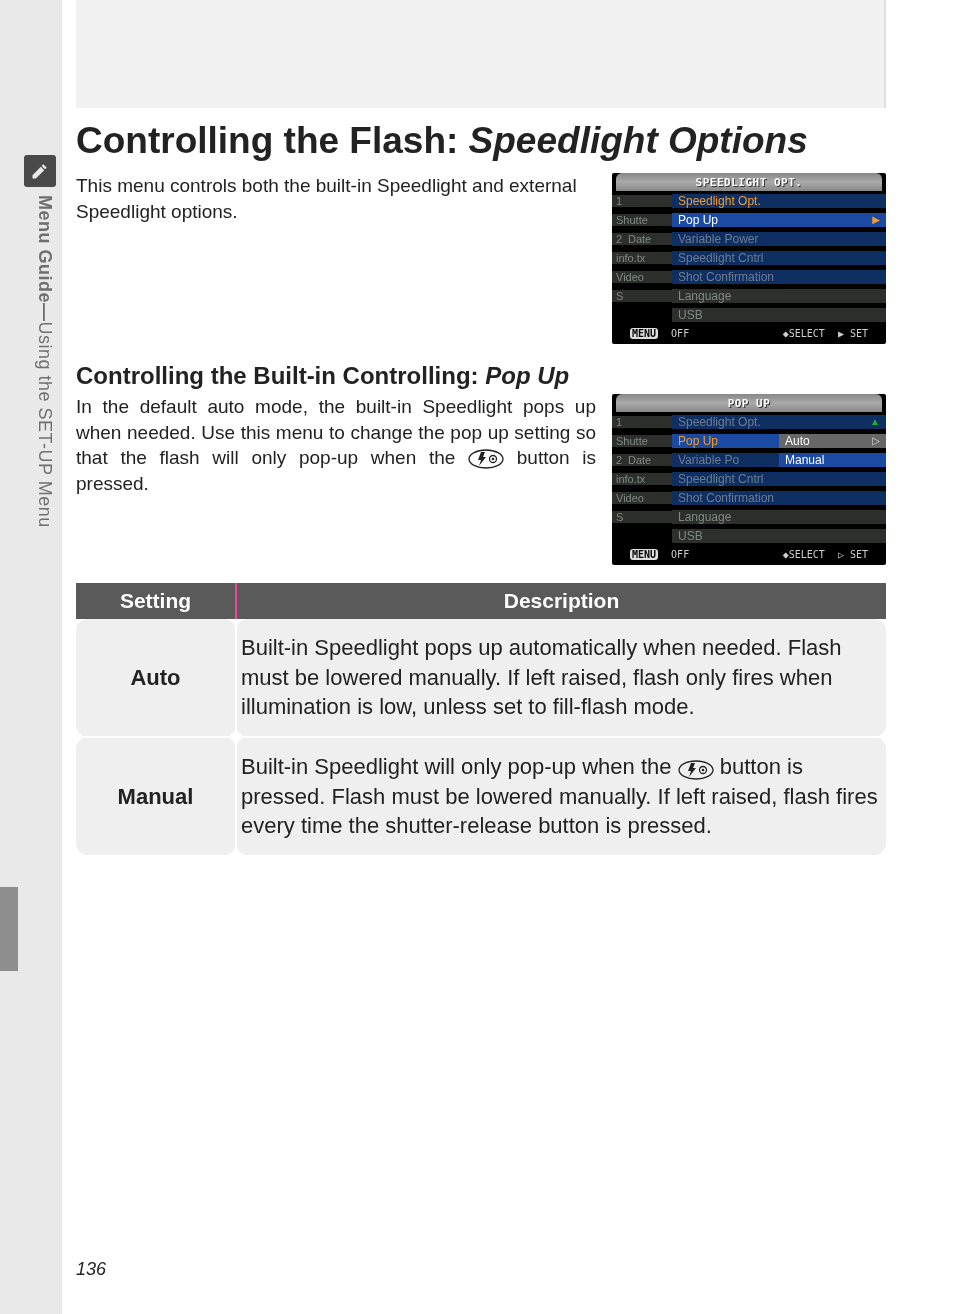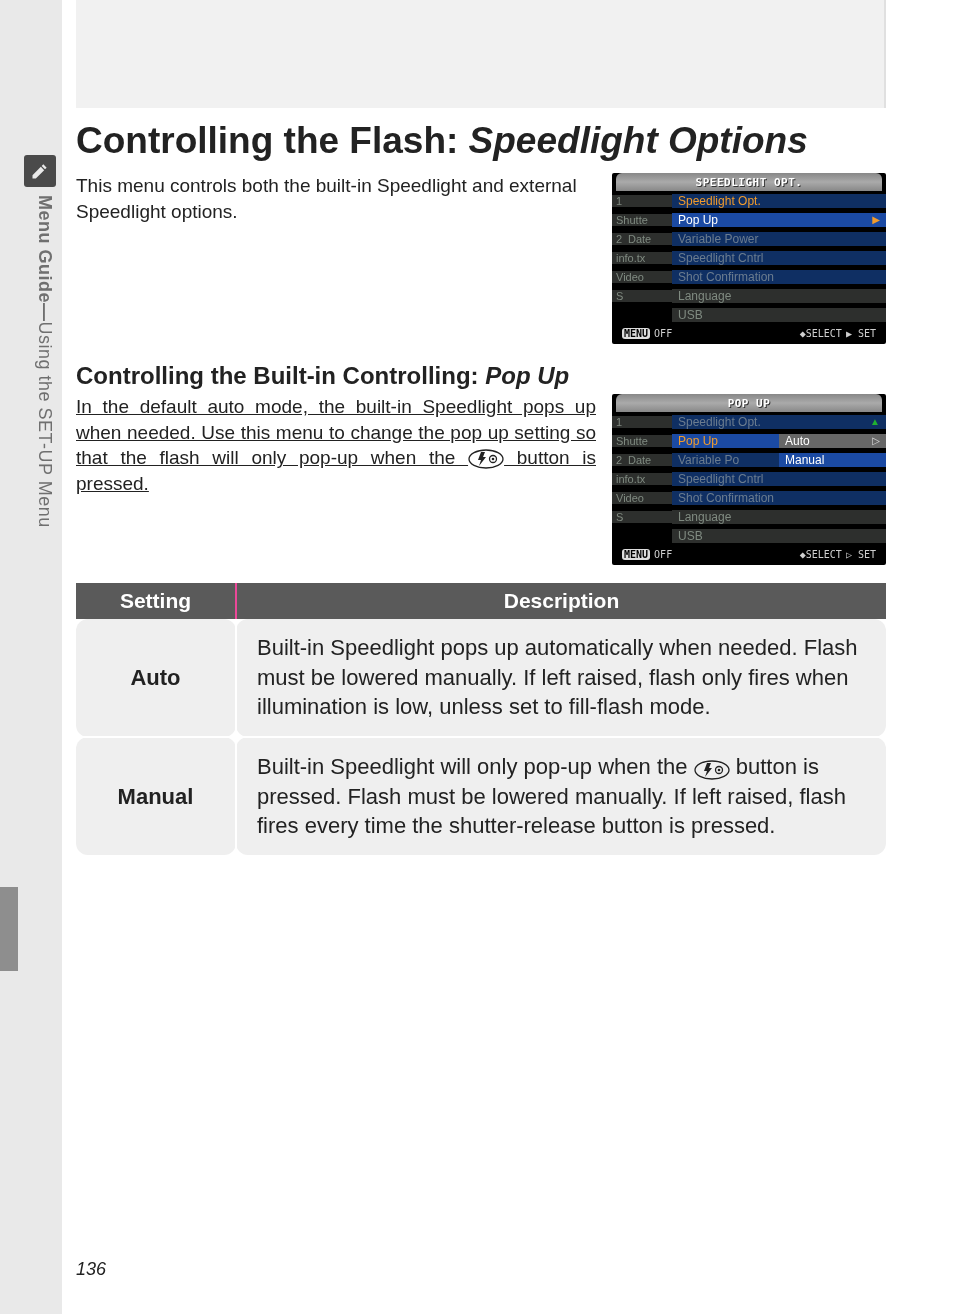--- a/index.html
+++ b/index.html
@@ -34,32 +34,32 @@
   .lcd-row { display:flex; height:19px; align-items:center; }
   .lcd-left { width:60px; color:#7f8a80; background:#2d2f2d; padding-left:4px; display:flex; align-items:center; font-size:11px; }
   .lcd-left .num { width:12px; color:#808a80; font-size:11px; }
   .lcd-cell { flex:1; padding-left:6px; display:flex; align-items:center; }
   .lcd-bg-dkblue { background:#0f2f63; color:#fff; }
   .lcd-bg-blue { background:#1b4aa3; color:#fff; }
   .lcd-dim { color:#6b7c8f; }
   .lcd-sel { color:#f29b2b; }
   .lcd-bg-gray { background:#2d2f2d; color:#7f8a80; }
   .lcd-arrow { color:#f29b2b; padding-right:6px; font-size:10px; }
-  .lcd-footer { display:flex; height:18px; background:#000; align-items:center; gap:4px; padding:0 10px; }
+  .lcd-footer { display:flex; height:18px; background:#000; align-items:center; gap:13px; padding:0 18px; }
   .lcd-footer span { font-size:10px; color:#cfcfcf; font-family: monospace; }
   .lcd-footer .menu-btn { background:#ddd; color:#000; border-radius:3px; padding:0 2px; font-weight:700; }
   .lcd-right-col { width:58px; }
   .lcd-tri-up { color:#20b030; font-size:10px; padding-right:6px; }
   .lcd-tri-right { color:#ddd; font-size:10px; padding-right:6px; }
 
   
   table.settings { width:100%; border-collapse: collapse; margin-top:6px; }
   table.settings th { background:#5a5a5a; color:#fff; font-size:21px; font-weight:700; padding:6px 0; }
   table.settings th.col-setting { width:160px; border-right:2px solid #ec4899; }
-  table.settings td { background:#efefef; font-size:22px; padding:14px 20px; vertical-align:middle; line-height:1.35;border-radius:12px; }
+  table.settings td { background:#efefef; font-size:22px; padding:14px 4px; vertical-align:middle; line-height:1.35;border-radius:12px; }
   table.settings tr.row2 td { border-top:2px solid #fff; }
   table.settings td.label { text-align:center; font-weight:700; border-right:2px solid #fff; }
 
   .page-num { position:absolute; left:76px; bottom:34px; font-size:18px; font-style:italic; font-weight:400; color:#222; }
 </style>
 </head>
 <body>
 
 <div class="page">
   <div class="top-gray"></div>
@@ -134,21 +134,21 @@
           </div>
         </div>
       </div>
     </div>
 
     <h2>
       <span>Controlling the Built-in Controlling: </span><span class="italic">Pop Up</span>
     </h2>
 
     <div class="row">
-      <div class="txt" style="text-align:justify;text-decoration:underline;">
+      <div class="txt" style="text-align:justify;">
         <span>In the default auto mode, the built-in Speedlight pops up when needed. Use this menu to change the pop up setting so that the flash will only pop-up when the </span><span class="flash-icon"><svg viewBox="0 0 36 20">
               <ellipse cx="18" cy="10" rx="17" ry="9" fill="none" stroke="#222" stroke-width="1.3"></ellipse>
               <path d="M13 3l-3 8h3l-2 6 7-9h-3l2-5z" fill="#222"></path>
               <circle cx="25" cy="10" r="3.5" fill="none" stroke="#222" stroke-width="1.3"></circle>
               <circle cx="25" cy="10" r="1.3" fill="#222"></circle>
             </svg></span><span> button is pressed.</span>
       </div>
       <div class="lcd">
         <div class="lcd-box">
           <div class="lcd-tab">POP UP</div>

